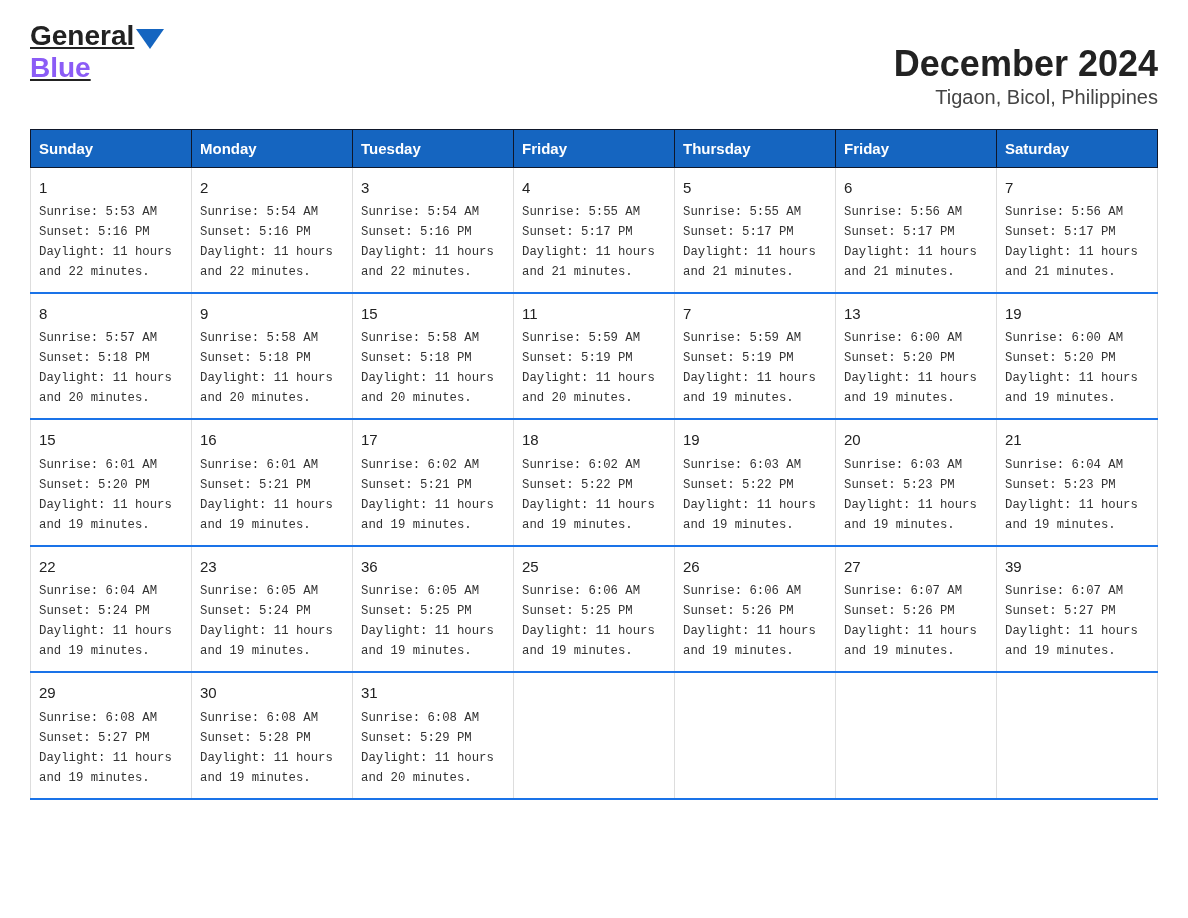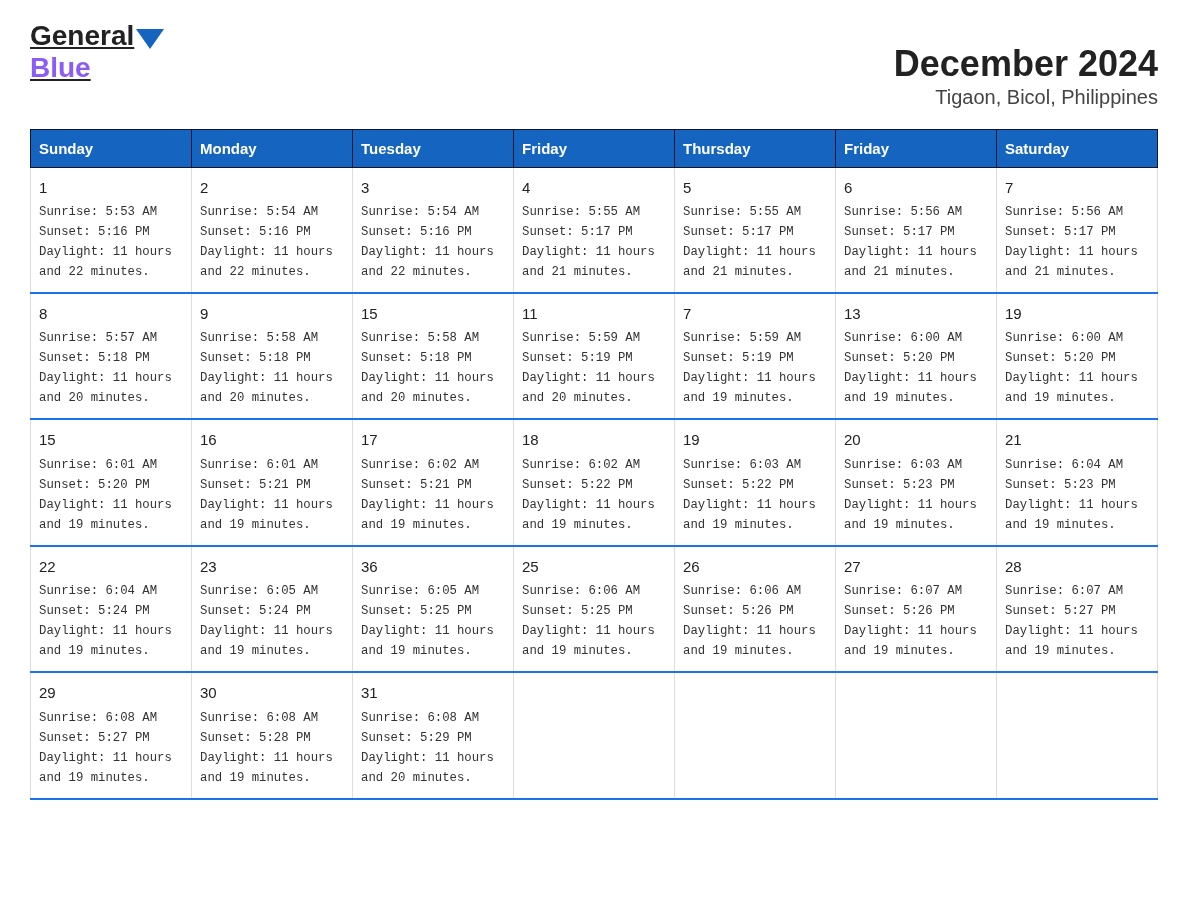--- a/index.html
+++ b/index.html
@@ -167,21 +167,21 @@
         <td><span class="day-num">20</span><span class="day-info">Sunrise: 6:03 AM<br>Sunset: 5:23 PM<br>Daylight: 11 hours and 19 minutes.</span></td>
         <td><span class="day-num">21</span><span class="day-info">Sunrise: 6:04 AM<br>Sunset: 5:23 PM<br>Daylight: 11 hours and 19 minutes.</span></td>
       </tr>
       <tr>
         <td><span class="day-num">22</span><span class="day-info">Sunrise: 6:04 AM<br>Sunset: 5:24 PM<br>Daylight: 11 hours and 19 minutes.</span></td>
         <td><span class="day-num">23</span><span class="day-info">Sunrise: 6:05 AM<br>Sunset: 5:24 PM<br>Daylight: 11 hours and 19 minutes.</span></td>
         <td><span class="day-num">36</span><span class="day-info">Sunrise: 6:05 AM<br>Sunset: 5:25 PM<br>Daylight: 11 hours and 19 minutes.</span></td>
         <td><span class="day-num">25</span><span class="day-info">Sunrise: 6:06 AM<br>Sunset: 5:25 PM<br>Daylight: 11 hours and 19 minutes.</span></td>
         <td><span class="day-num">26</span><span class="day-info">Sunrise: 6:06 AM<br>Sunset: 5:26 PM<br>Daylight: 11 hours and 19 minutes.</span></td>
         <td><span class="day-num">27</span><span class="day-info">Sunrise: 6:07 AM<br>Sunset: 5:26 PM<br>Daylight: 11 hours and 19 minutes.</span></td>
-        <td><span class="day-num">28</span><span class="day-info">Sunrise: 6:07 AM<br>Sunset: 5:27 PM<br>Daylight: 11 hours and 19 minutes.</span></td>
+        <td><span class="day-num">39</span><span class="day-info">Sunrise: 6:07 AM<br>Sunset: 5:27 PM<br>Daylight: 11 hours and 19 minutes.</span></td>
       </tr>
       <tr>
         <td><span class="day-num">29</span><span class="day-info">Sunrise: 6:08 AM<br>Sunset: 5:27 PM<br>Daylight: 11 hours and 19 minutes.</span></td>
         <td><span class="day-num">30</span><span class="day-info">Sunrise: 6:08 AM<br>Sunset: 5:28 PM<br>Daylight: 11 hours and 19 minutes.</span></td>
         <td><span class="day-num">31</span><span class="day-info">Sunrise: 6:08 AM<br>Sunset: 5:29 PM<br>Daylight: 11 hours and 20 minutes.</span></td>
         <td class="empty-cell"></td>
         <td class="empty-cell"></td>
         <td class="empty-cell"></td>
         <td class="empty-cell"></td>
       </tr>

